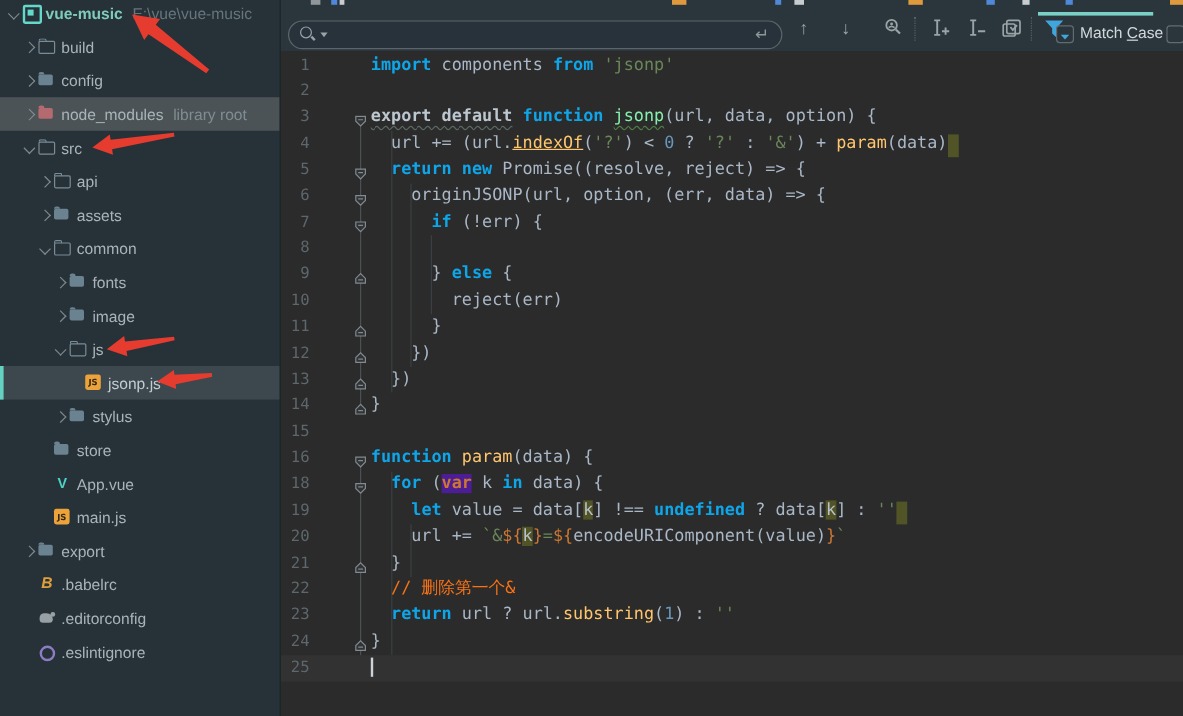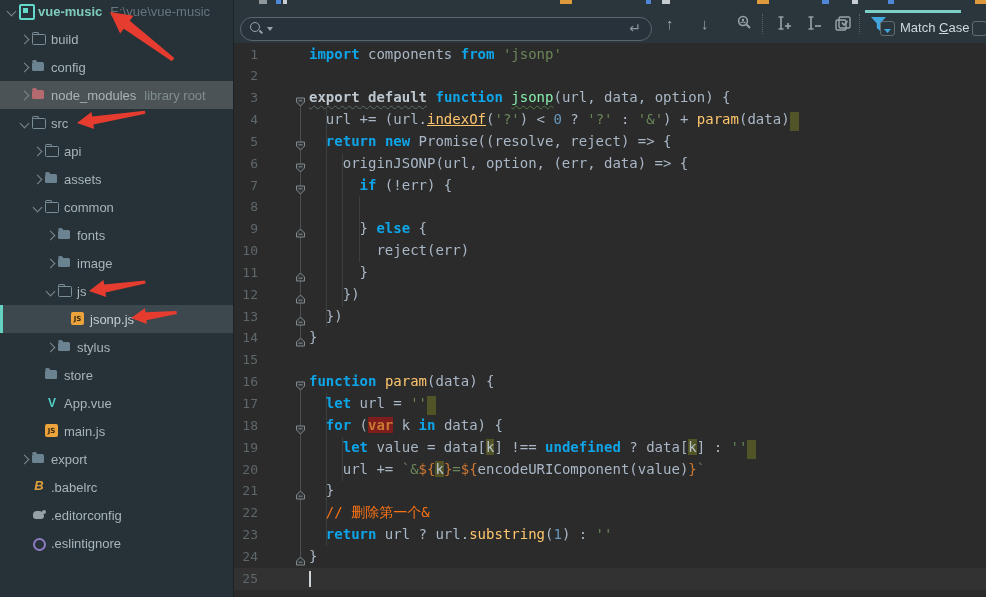--- a/index.html
+++ b/index.html
@@ -72,21 +72,21 @@
   .k{color:#0ea5e9;font-weight:bold;}
   .o{color:#cc7832;}
   .s{color:#6a8759;}
   .n{color:#6897bb;}
   .f{color:#ffc66d;}
   .fu{color:#ffc66d;text-decoration:underline;text-decoration-color:#ffc66d;}
   .c{color:#f97316;}
   .ed{color:#bcc7cf;font-weight:bold;text-decoration:underline wavy #5a6a64;text-underline-offset:3px;text-decoration-thickness:1px;}
   .wg{color:#86efac;text-decoration:underline wavy #4e7d42;text-underline-offset:3px;text-decoration-thickness:1px;}
   .hk{color:#b6c2cc;background:#535426;}
-  .hv{color:#cc7832;font-weight:bold;background:#7f1d1d;}
+  .hv{color:#cc7832;font-weight:bold;background:#4c1d95;}
   .b{display:inline-block;width:9px;height:19px;vertical-align:bottom;background:#515426;}
   .caret{display:inline-block;width:2px;height:16px;vertical-align:middle;background:#cdd3d6;}
   .iguide{position:absolute;width:1px;background:#3a3f41;}
   .foldline{position:absolute;left:66px;width:1px;background:#4d5052;}
 
   #arrows{position:absolute;left:0;top:0;width:986px;height:597px;pointer-events:none;z-index:60;}
 </style>
 </head>
 <body>
 
@@ -463,24 +463,20 @@
         </div>
         <div class="cl">
           <span class="ln">16</span>
           <span class="fold"><svg width="11" height="10" viewBox="0 0 11 10">
               <path d="M1.5,1 h8 v4 l-4,4 -4,-4 z" fill="#313335" stroke="#808a8f" stroke-width="1"></path>
               <line x1="3.5" y1="3.8" x2="7.5" y2="3.8" stroke="#808a8f" stroke-width="1"></line>
             </svg></span>
           <pre class="ct"><span class="k">function</span><span class="d"> </span><span class="f">param</span><span class="d">(data) {</span></pre>
         </div>
         <div class="cl">
-          <span class="ln">17</span>
-          <pre class="ct"><span class="d">  </span><span class="k">let</span><span class="d"> url = </span><span class="s">''</span><span class="b"> </span></pre>
-        </div>
-        <div class="cl">
           <span class="ln">18</span>
           <span class="fold"><svg width="11" height="10" viewBox="0 0 11 10">
               <path d="M1.5,1 h8 v4 l-4,4 -4,-4 z" fill="#313335" stroke="#808a8f" stroke-width="1"></path>
               <line x1="3.5" y1="3.8" x2="7.5" y2="3.8" stroke="#808a8f" stroke-width="1"></line>
             </svg></span>
           <pre class="ct"><span class="d">  </span><span class="k">for</span><span class="d"> (</span><span class="hv">var</span><span class="d"> k </span><span class="k">in</span><span class="d"> data) {</span></pre>
         </div>
         <div class="cl">
           <span class="ln">19</span>
           <pre class="ct"><span class="d">    </span><span class="k">let</span><span class="d"> value = data[</span><span class="hk">k</span><span class="d">] !== </span><span class="k">undefined</span><span class="d"> ? data[</span><span class="hk">k</span><span class="d">] : </span><span class="s">''</span><span class="b"> </span></pre>

